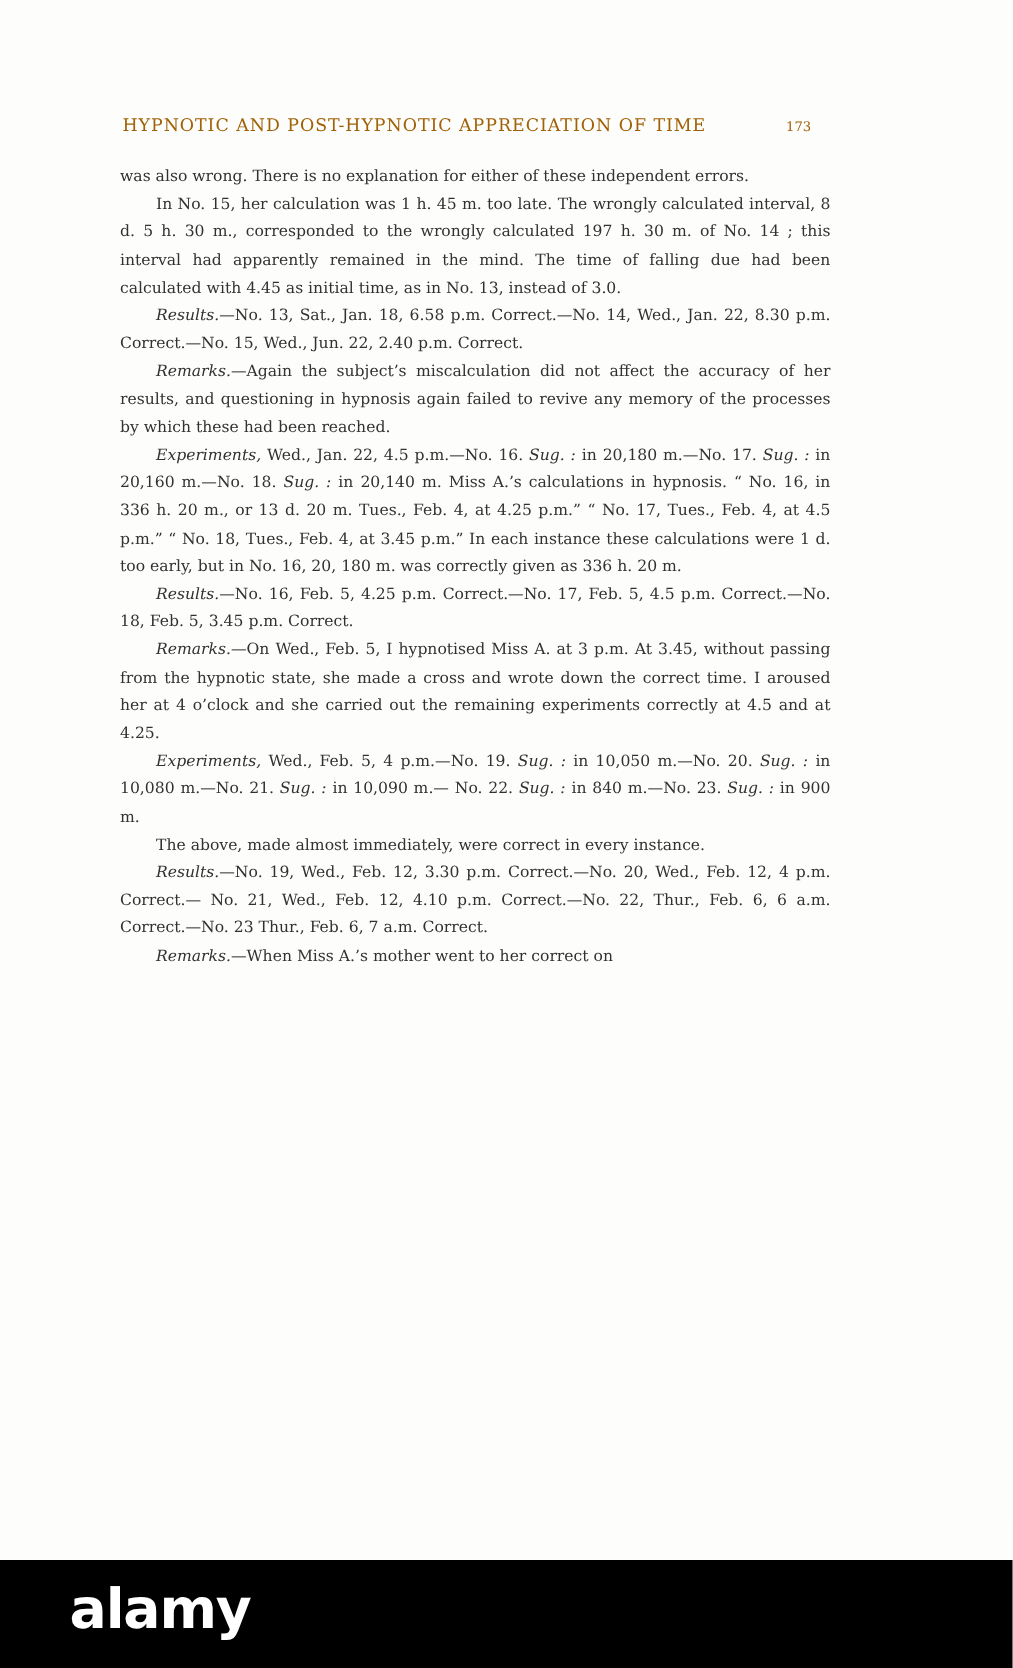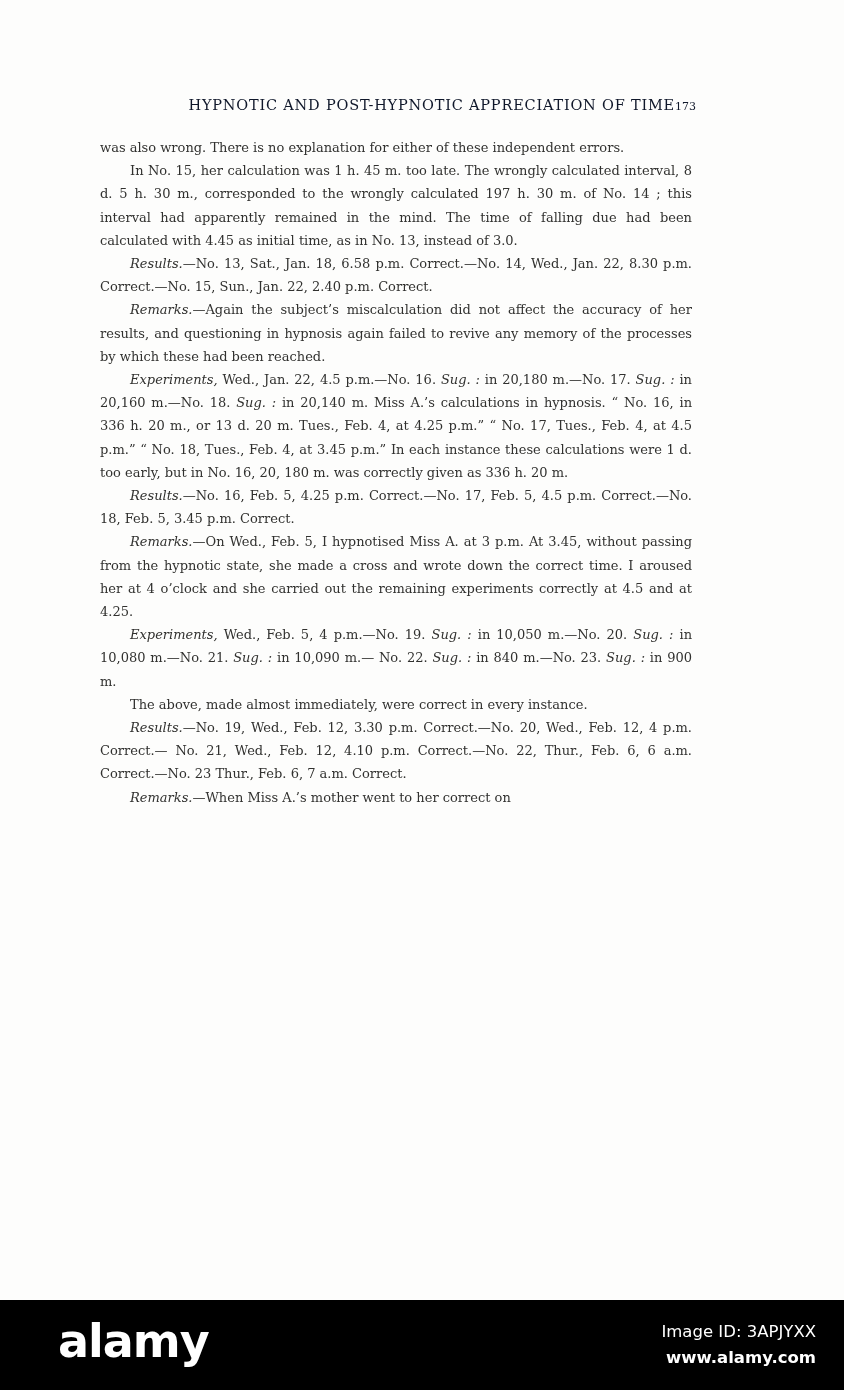--- a/index.html
+++ b/index.html
@@ -22,28 +22,28 @@
     top: 0;
     left: 0;
     width: 844px;
     height: 1300px;
     background: #fdfdfc;
     color: #31312f;
   }
   .page-header {
     position: absolute;
     top: 97px;
-    left: 104px;
+    left: 84px;
     width: 592px;
     display: flex;
-    justify-content: flex-end;
+    justify-content: space-between;
     align-items: baseline;
     font-size: 14.5px;
     letter-spacing: 0.8px;
-    color: #0f172a;
+    color: #a16207;
     white-space: nowrap;
   }
   .page-header .title {
     padding-left: 18px;
   }
   .page-header .pageno {
     font-size: 11px;
     letter-spacing: 0;
   }
   .page-body {
@@ -110,34 +110,30 @@
 
     <div class="page-header">
       <span class="title">HYPNOTIC AND POST-HYPNOTIC APPRECIATION OF TIME</span>
       <span class="pageno">173</span>
     </div>
 
     <div class="page-body">
 
     <p class=""><span>was also wrong.  There is no explanation for either of these independent errors.</span></p>
         <p class="indent"><span>In No. 15, her calculation was 1 h. 45 m. too late.  The wrongly calculated interval, 8 d. 5 h. 30 m., corresponded to the wrongly calculated 197 h. 30 m. of No. 14 ; this interval had apparently remained in the mind.  The time of falling due had been calculated with 4.45 as initial time, as in No. 13, instead of 3.0.</span></p>
-        <p class="indent"><span class="it">Results.</span><span>—No. 13, Sat., Jan. 18, 6.58 p.m.  Correct.—No. 14, Wed., Jan. 22, 8.30 p.m.  Correct.—No. 15, Sun., Jan. 22, 2.40 p.m.  Correct.</span></p>
+        <p class="indent"><span class="it">Results.</span><span>—No. 13, Sat., Jan. 18, 6.58 p.m.  Correct.—No. 14, Wed., Jan. 22, 8.30 p.m.  Correct.—No. 15, Wed., Jun. 22, 2.40 p.m.  Correct.</span></p>
         <p class="indent"><span class="it">Remarks.</span><span>—Again the subject’s miscalculation did not affect the accuracy of her results, and questioning in hypnosis again failed to revive any memory of the processes by which these had been reached.</span></p>
         <p class="indent"><span class="it">Experiments,</span><span> Wed., Jan. 22, 4.5 p.m.—No. 16.  </span><span class="it">Sug. :</span><span> in 20,180 m.—No. 17.  </span><span class="it">Sug. :</span><span> in 20,160 m.—No. 18.  </span><span class="it">Sug. :</span><span> in 20,140 m.  Miss A.’s calculations in hypnosis.  “ No. 16, in 336 h.  20 m., or 13 d.  20 m.  Tues., Feb. 4, at 4.25 p.m.”  “ No. 17, Tues., Feb. 4, at 4.5 p.m.”   “ No. 18, Tues., Feb. 4, at 3.45 p.m.”  In each instance these calculations were 1 d. too early, but in No. 16, 20, 180 m. was correctly given as 336 h. 20 m.</span></p>
         <p class="indent"><span class="it">Results.</span><span>—No. 16, Feb. 5, 4.25 p.m.  Correct.—No. 17, Feb. 5, 4.5 p.m.  Correct.—No. 18, Feb. 5, 3.45 p.m.  Correct.</span></p>
         <p class="indent"><span class="it">Remarks.</span><span>—On Wed., Feb. 5, I hypnotised Miss A. at 3 p.m. At 3.45, without passing from the hypnotic state, she made a cross and wrote down the correct time.  I aroused her at 4 o’clock and she carried out the remaining experiments correctly at 4.5 and at 4.25.</span></p>
         <p class="indent"><span class="it">Experiments,</span><span> Wed., Feb. 5, 4 p.m.—No. 19.  </span><span class="it">Sug. :</span><span> in 10,050 m.—No. 20.  </span><span class="it">Sug. :</span><span> in 10,080 m.—No. 21.  </span><span class="it">Sug. :</span><span> in 10,090 m.— No. 22.  </span><span class="it">Sug. :</span><span> in 840 m.—No. 23.  </span><span class="it">Sug. :</span><span> in 900 m.</span></p>
         <p class="indent"><span>The above, made almost immediately, were correct in every instance.</span></p>
         <p class="indent"><span class="it">Results.</span><span>—No. 19, Wed., Feb. 12, 3.30 p.m.  Correct.—No. 20, Wed., Feb. 12, 4 p.m.  Correct.— No. 21, Wed., Feb. 12, 4.10 p.m.  Correct.—No. 22, Thur., Feb. 6, 6 a.m.  Correct.—No. 23 Thur., Feb. 6, 7 a.m.  Correct.</span></p>
         <p class="indent"><span class="it">Remarks.</span><span>—When Miss A.’s mother went to her correct on</span></p>
       </div>
 
   </div>
 
   <div class="footer-bar">
     <div class="footer-brand">alamy</div>
-    <div class="footer-right">
-      <div class="image-id">Image ID: 3APJYXX</div>
-      <div class="url">www.alamy.com</div>
-    </div>
   </div>
 
 </div>
 
 </body></html>

